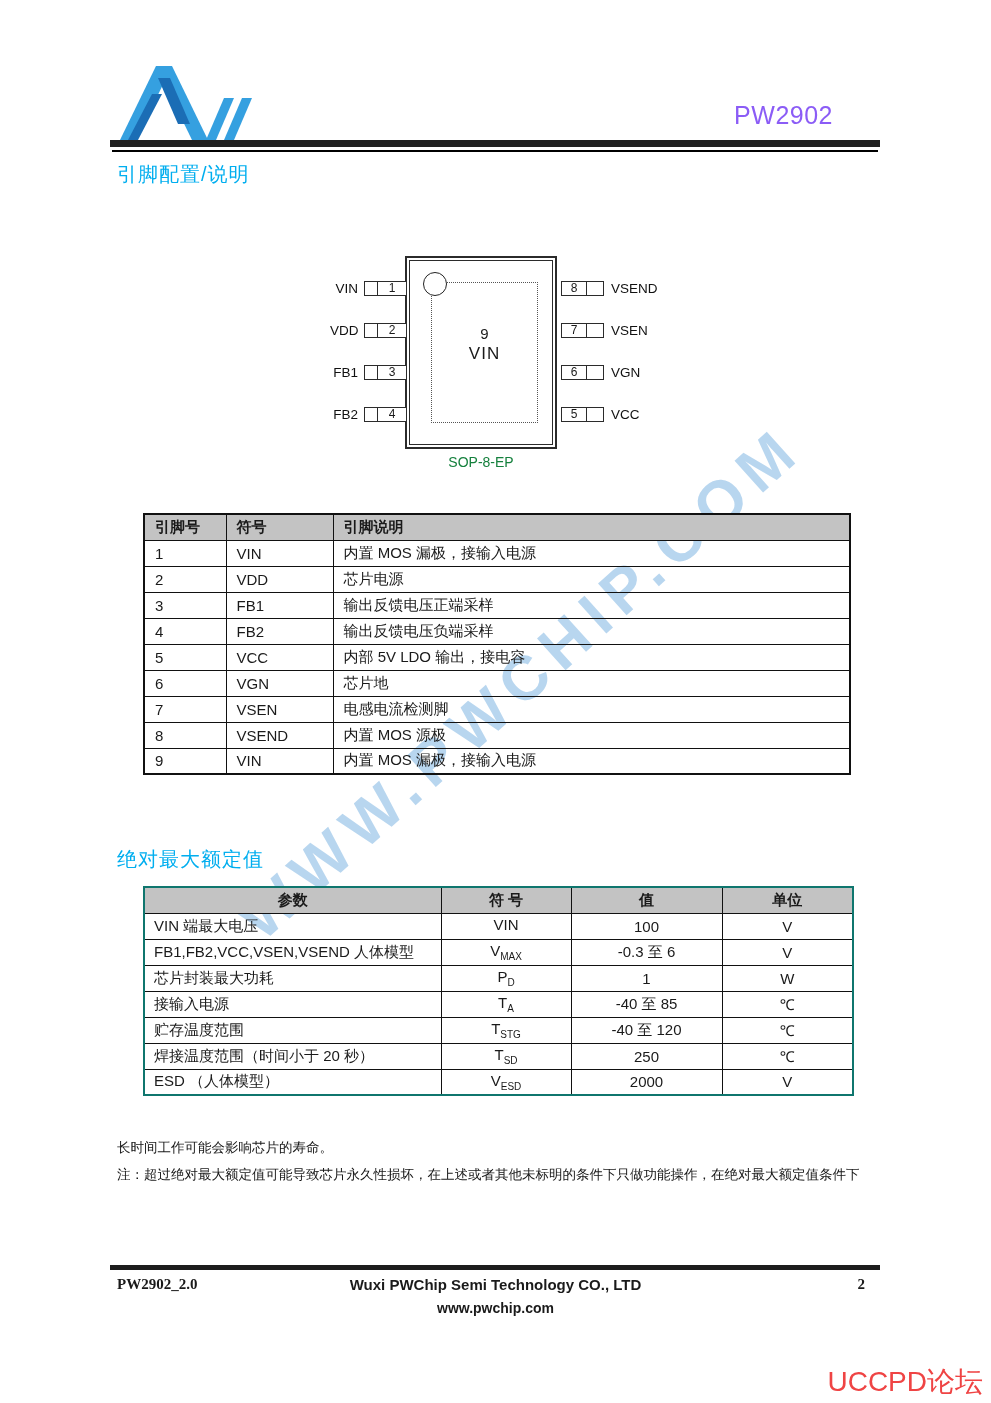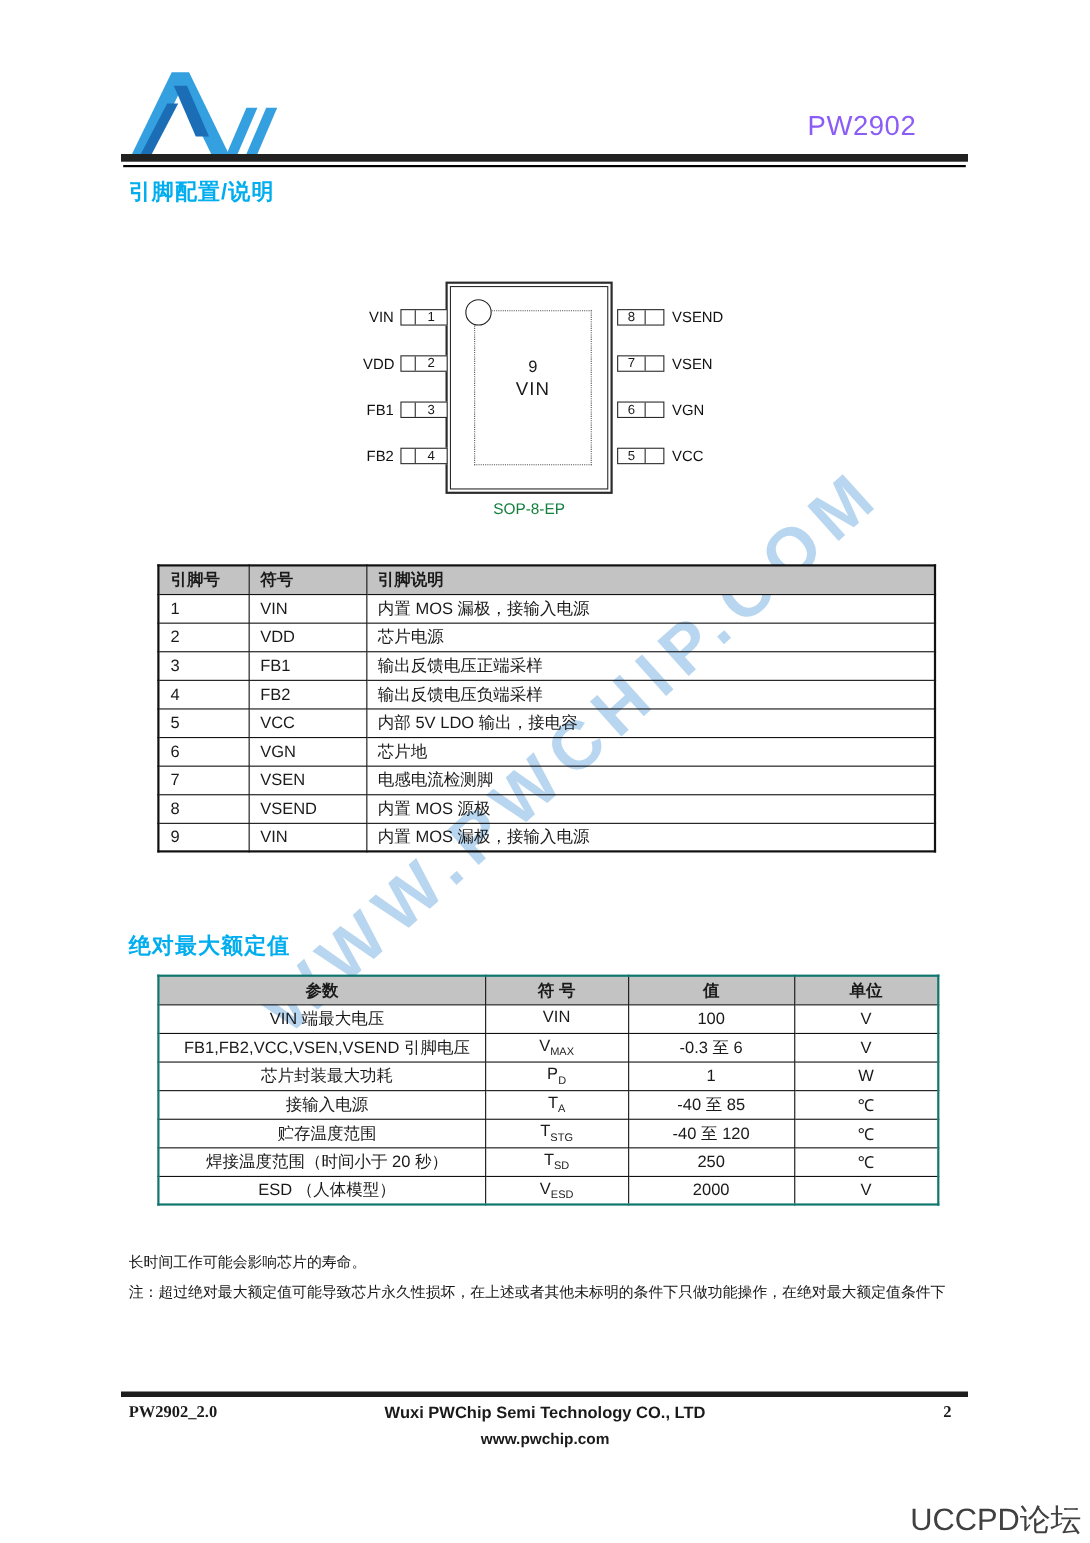--- a/index.html
+++ b/index.html
@@ -9,28 +9,28 @@
     font-family:"Liberation Sans", sans-serif; color:#1a1a1a; overflow:hidden;
   }
   .abs { position:absolute; }
 
   
   .wm-diagonal {
     left:140px; top:641px; width:760px; height:84px; line-height:84px;
     text-align:center; font-size:62px; font-weight:bold; letter-spacing:10px;
     color:rgba(125,180,226,0.55); transform:rotate(-42deg); white-space:nowrap;
   }
-  .wm-corner { right:8px; bottom:2px; font-size:28px; color:#404040; }
+  .wm-corner { right:8px; bottom:2px; font-size:28px; color:#ef4444; }
 
   
   .logo { left:112px; top:60px; width:150px; height:86px; }
   .brand { right:158px; top:101px; font-size:25px; color:#8b5cf6; letter-spacing:0.5px; }
   .rule-thick { left:110px; top:140px; width:770px; height:7px; background:#212121; }
   .rule-thin  { left:112px; top:150px; width:766px; height:2px; background:#000; }
-  .sec-title { font-size:20px; font-weight:bold; color:#00aeef; letter-spacing:1px; }
+  .sec-title { font-size:20px; font-weight:normal; color:#00aeef; letter-spacing:1px; }
   .t1 { left:117px; top:161px; }
   .t2 { left:117px; top:846px; }
 
   
   .diagram { left:330px; top:248px; width:430px; height:240px; }
   .chip-body { position:absolute; left:75px; top:8px; width:152px; height:193px; border:2px solid #2b2b2b; background:#fff; }
   .chip-inner { position:absolute; inset:2px; border:1px solid #2b2b2b; }
   .chip-pad { position:absolute; left:24px; top:24px; width:107px; height:141px; border:1.5px dotted #555; }
   .pin1-circle { position:absolute; left:16px; top:14px; width:24px; height:24px;
     border:1.6px solid #222; border-radius:50%; background:#fff; z-index:2; }
@@ -56,21 +56,21 @@
   th, td { border:1px solid #111; height:26px; font-size:15px; vertical-align:middle; }
   th { background:#c3c3c3; font-weight:bold; }
   .pin-table { position:absolute; left:143px; top:513px; width:708px; border:2px solid #111; }
   .pin-table th, .pin-table td { text-align:left; padding:0 4px 0 10px; }
   .pin-table col.c1 { width:82px; } .pin-table col.c2 { width:107px; }
   .ratings-table { position:absolute; left:143px; top:886px; width:709px; border:2px solid #0f766e; }
   .ratings-table col.r1 { width:297px; } .ratings-table col.r2 { width:130px; }
   .ratings-table col.r3 { width:151px; } .ratings-table col.r4 { width:131px; }
   .ratings-table th { text-align:center; padding:0; }
   .ratings-table td { text-align:center; padding:0; }
-  .ratings-table td.pleft { text-align:center; padding-left:9px; }
+  .ratings-table td.pleft { text-align:left; padding-left:9px; }
   sub { font-size:10px; }
 
   
   .note { left:117px; top:1134px; width:762px; font-size:13.5px; line-height:27px; color:#161616; }
   .footer-rule { left:110px; top:1265px; width:770px; height:5px; background:#1d1d1d; }
   .footer-left   { left:117px; top:1276px; font-size:15px; font-weight:bold; font-family:"Liberation Serif", serif; }
   .footer-center { left:0; top:1276px; width:991px; text-align:center; font-size:15px; font-weight:bold; }
   .footer-url    { left:0; top:1300px; width:991px; text-align:center; font-size:14px; font-weight:bold; }
   .footer-page   { right:126px; top:1276px; font-size:15px; font-weight:bold; font-family:"Liberation Serif", serif; }
 </style>
@@ -243,21 +243,21 @@
       <th>值</th>
       <th>单位</th>
     </tr>
     <tr>
           <td class="pleft">VIN 端最大电压</td>
           <td><span>VIN</span><sub></sub></td>
           <td>100</td>
           <td>V</td>
         </tr>
     <tr>
-          <td class="pleft">FB1,FB2,VCC,VSEN,VSEND 引脚电压</td>
+          <td class="pleft">FB1,FB2,VCC,VSEN,VSEND 人体模型</td>
           <td><span>V</span><sub>MAX</sub></td>
           <td>-0.3 至 6</td>
           <td>V</td>
         </tr>
     <tr>
           <td class="pleft">芯片封装最大功耗</td>
           <td><span>P</span><sub>D</sub></td>
           <td>1</td>
           <td>W</td>
         </tr>

